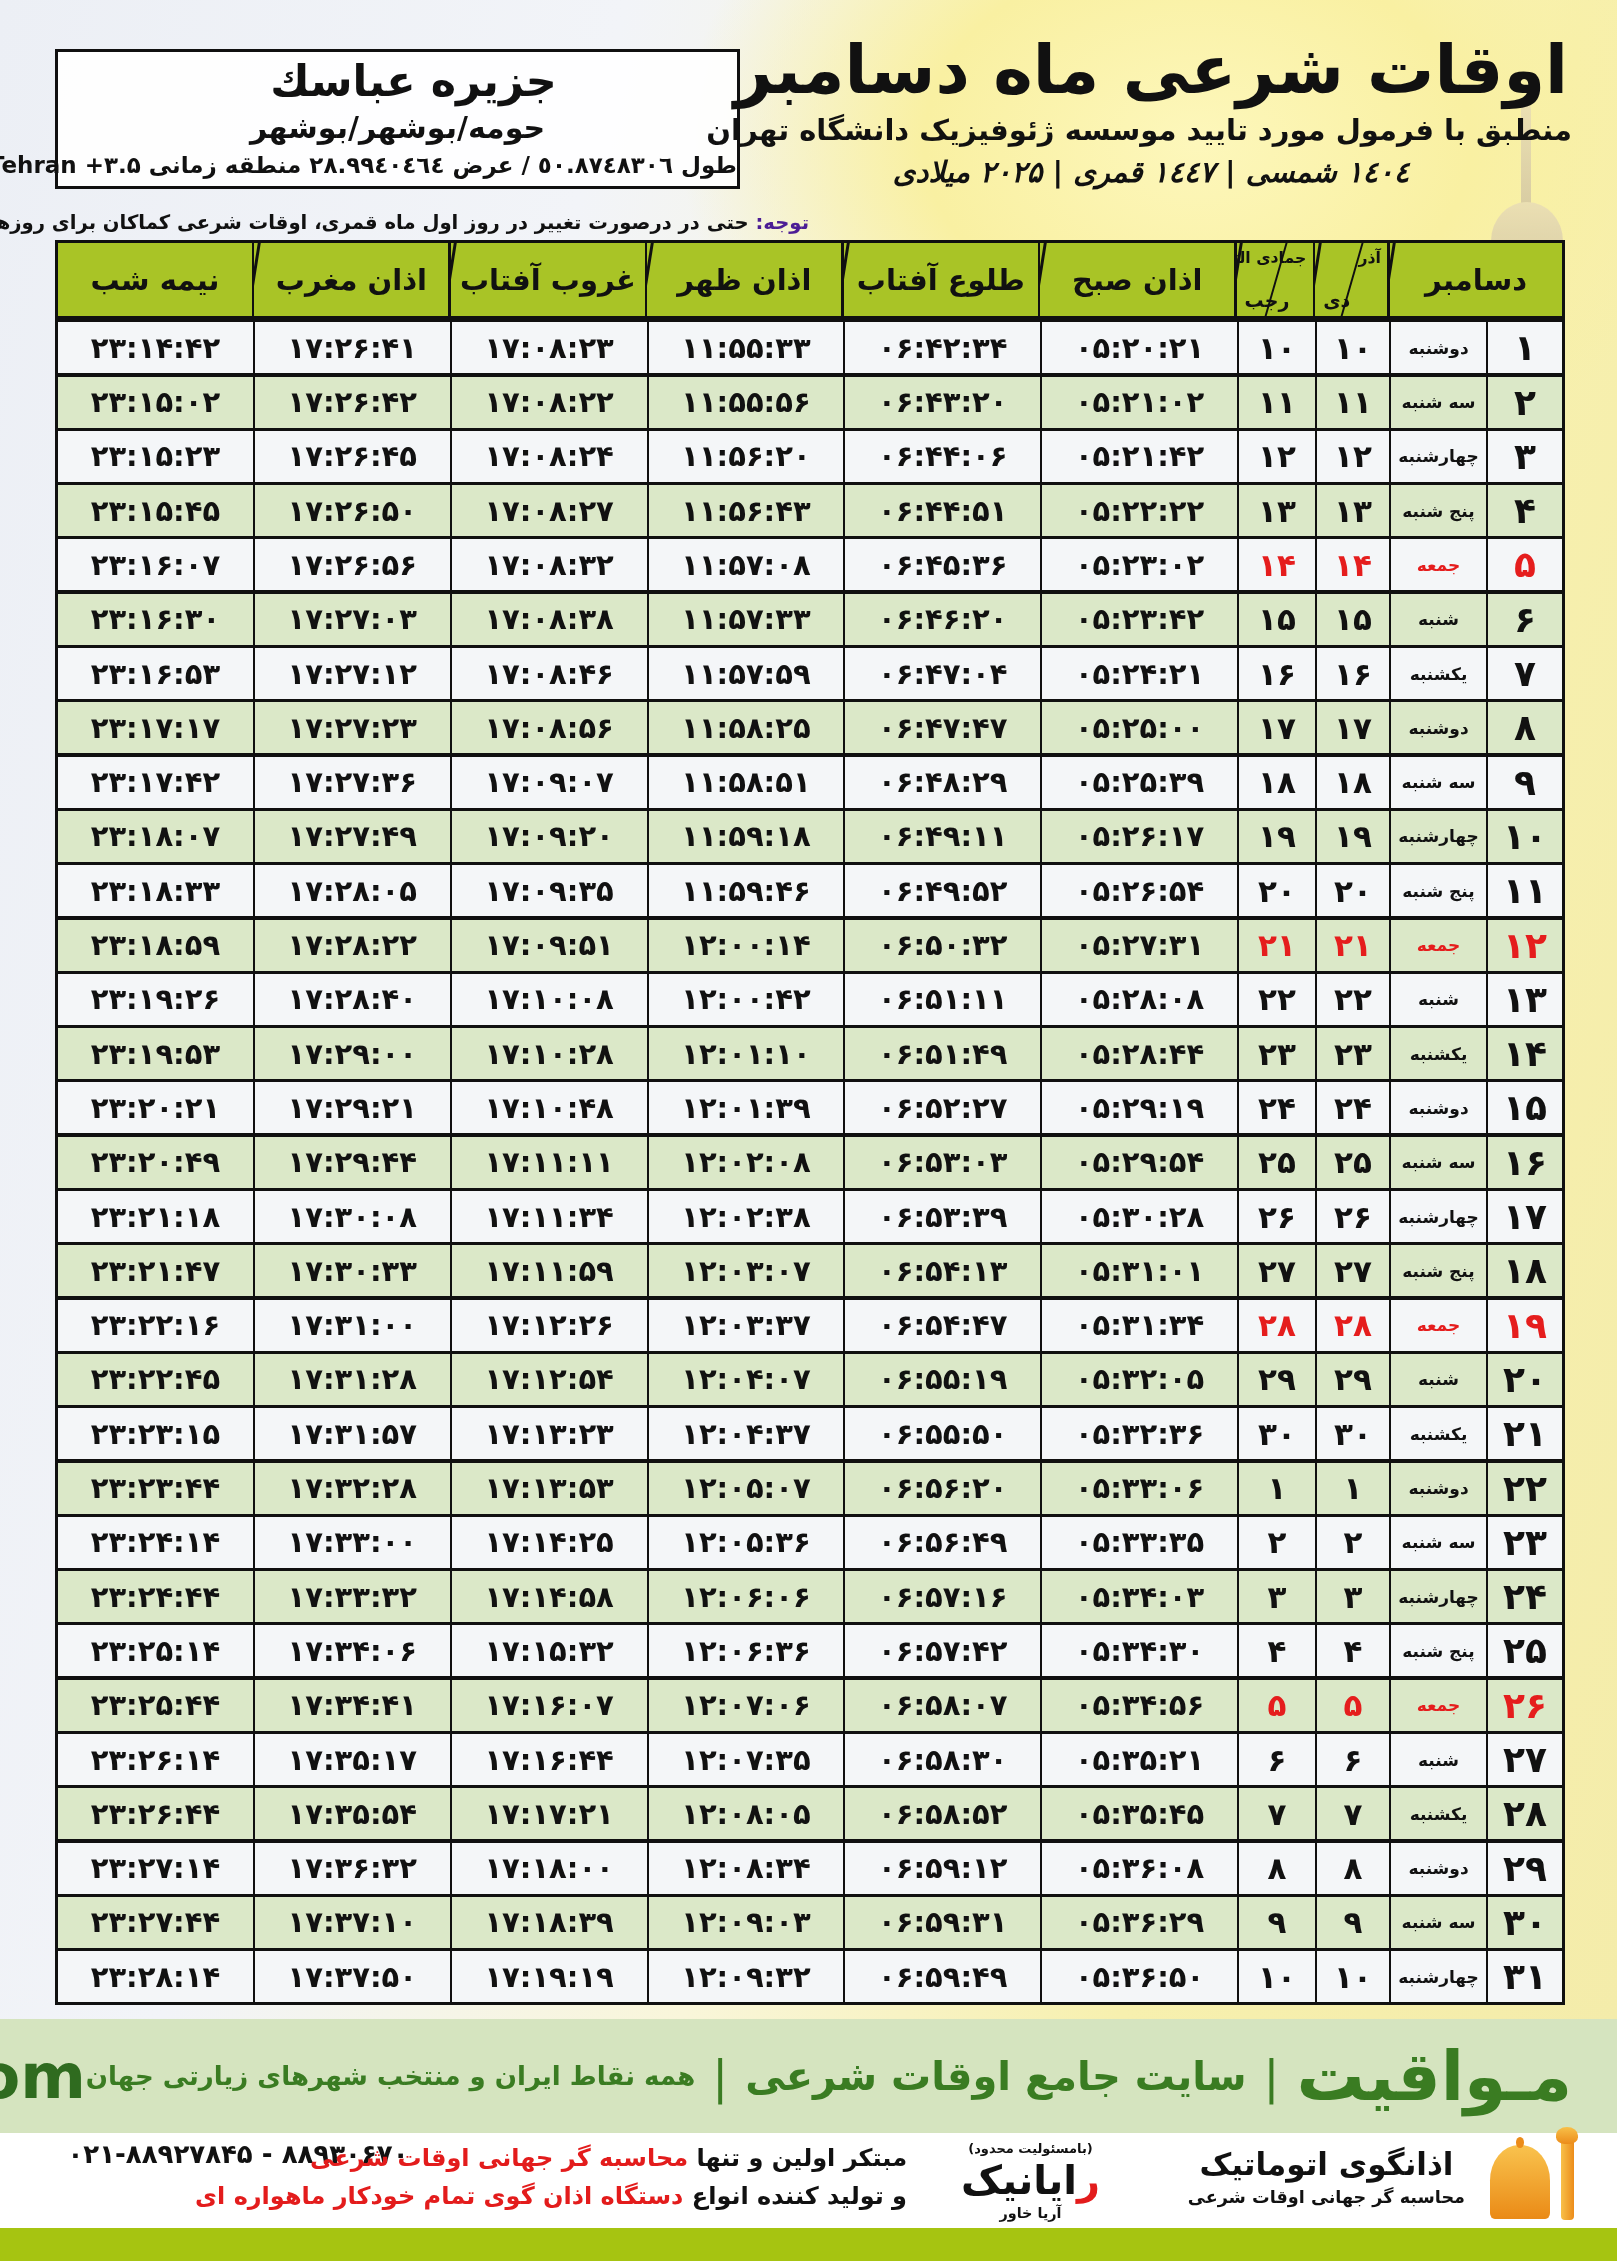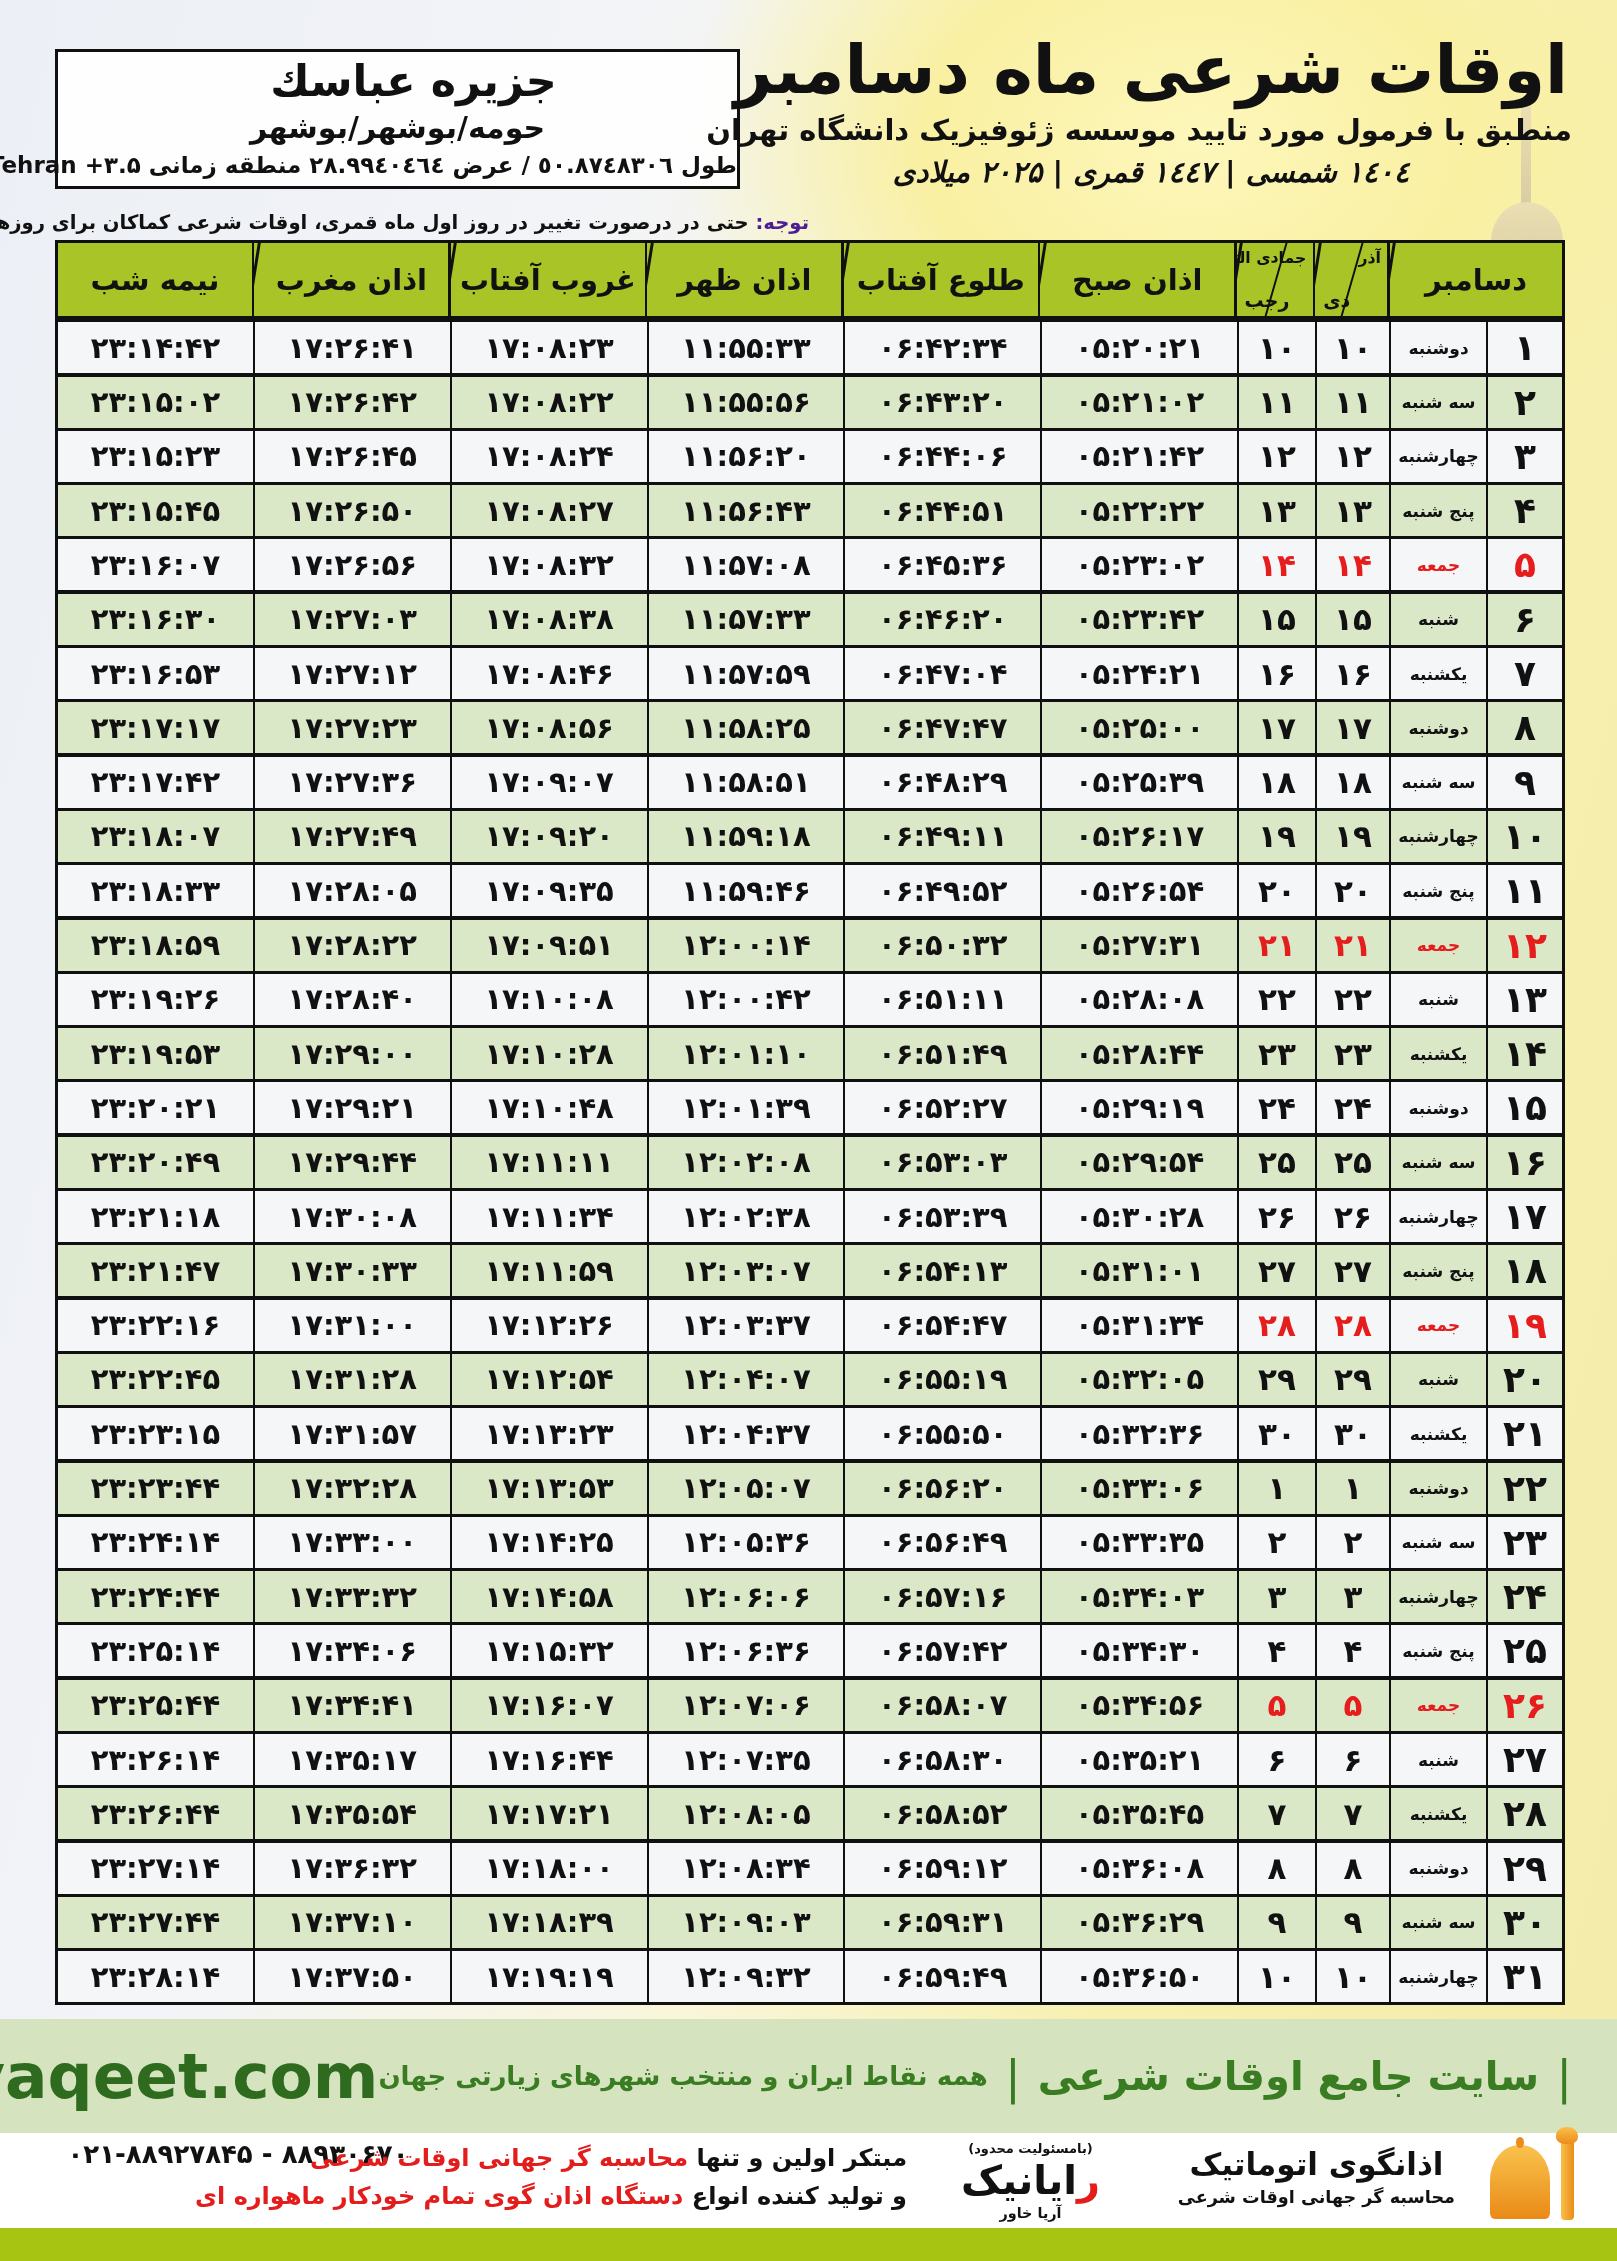--- a/index.html
+++ b/index.html
@@ -95,21 +95,21 @@
   .promo-block{position:absolute;left:424px;top:2139px;width:483px;text-align:center;direction:rtl;}
   .promo-line{font-size:24px;font-weight:800;line-height:38px;white-space:nowrap;}
   .promo-red{color:#e31c1c;}
 
   .rayanik{position:absolute;left:926px;top:2141px;width:209px;direction:rtl;text-align:center;}
   .rayanik-note{font-size:13px;font-weight:700;}
   .rayanik-main{font-size:40px;font-weight:800;line-height:48px;}
   .rayanik-initial{color:#e31c1c;}
   .rayanik-subs{font-size:14.4px;font-weight:700;line-height:18px;}
 
-  .azangoo{position:absolute;left:1168px;top:2128px;width:411px;direction:rtl;display:flex;gap:26px;align-items:flex-start;}
+  .azangoo{position:absolute;left:1168px;top:2128px;width:411px;direction:rtl;display:flex;gap:16px;align-items:flex-start;}
   .az-icon{position:relative;width:98px;height:98px;flex:none;}
   .az-minaret{position:absolute;right:5.2px;top:7.8px;width:13px;height:84px;border-radius:3.9px;
               background:linear-gradient(90deg,#f8c049,#ec8c1a);}
   .az-minaret::before{content:"";position:absolute;left:-4.6px;top:-9px;width:22px;height:17px;
               border-radius:50% 50% 40% 40%;background:linear-gradient(#f8c049,#ec8c1a);}
   .az-dome{position:absolute;right:29px;top:17px;width:60px;height:74px;
            border-radius:48% 48% 8% 8%;background:linear-gradient(#f9c34e,#ea8a16);}
   .az-dome::before{content:"";position:absolute;left:26px;top:-7.8px;width:7.8px;height:10.4px;
            border-radius:50%;background:#ec8c1a;}
   .az-text{padding-top:17px;text-align:center;}
@@ -486,20 +486,21 @@
         <div class="c time">۰۶:۵۹:۴۹</div>
         <div class="c time">۱۲:۰۹:۳۲</div>
         <div class="c time">۱۷:۱۹:۱۹</div>
         <div class="c time">۱۷:۳۷:۵۰</div>
         <div class="c time">۲۳:۲۸:۱۴</div>
       </div>
   </div>
 
   <div class="brand-band">
     <div class="brand-right">
+      <span class="brand-name">مـواقیت</span>
       <span class="brand-sep">|</span>
       <span class="brand-seg1">سایت جامع اوقات شرعی</span>
       <span class="brand-sep">|</span>
       <span class="brand-seg2">همه نقاط ایران و منتخب شهرهای زیارتی جهان</span>
     </div>
     <div class="brand-domain">mavaqeet.com</div>
   </div>
 
   <div class="phone-block">
     <div class="phone-number">۰۲۱-۸۸۹۲۷۸۴۵ - ۸۸۹۳۰۶۷۰</div>

